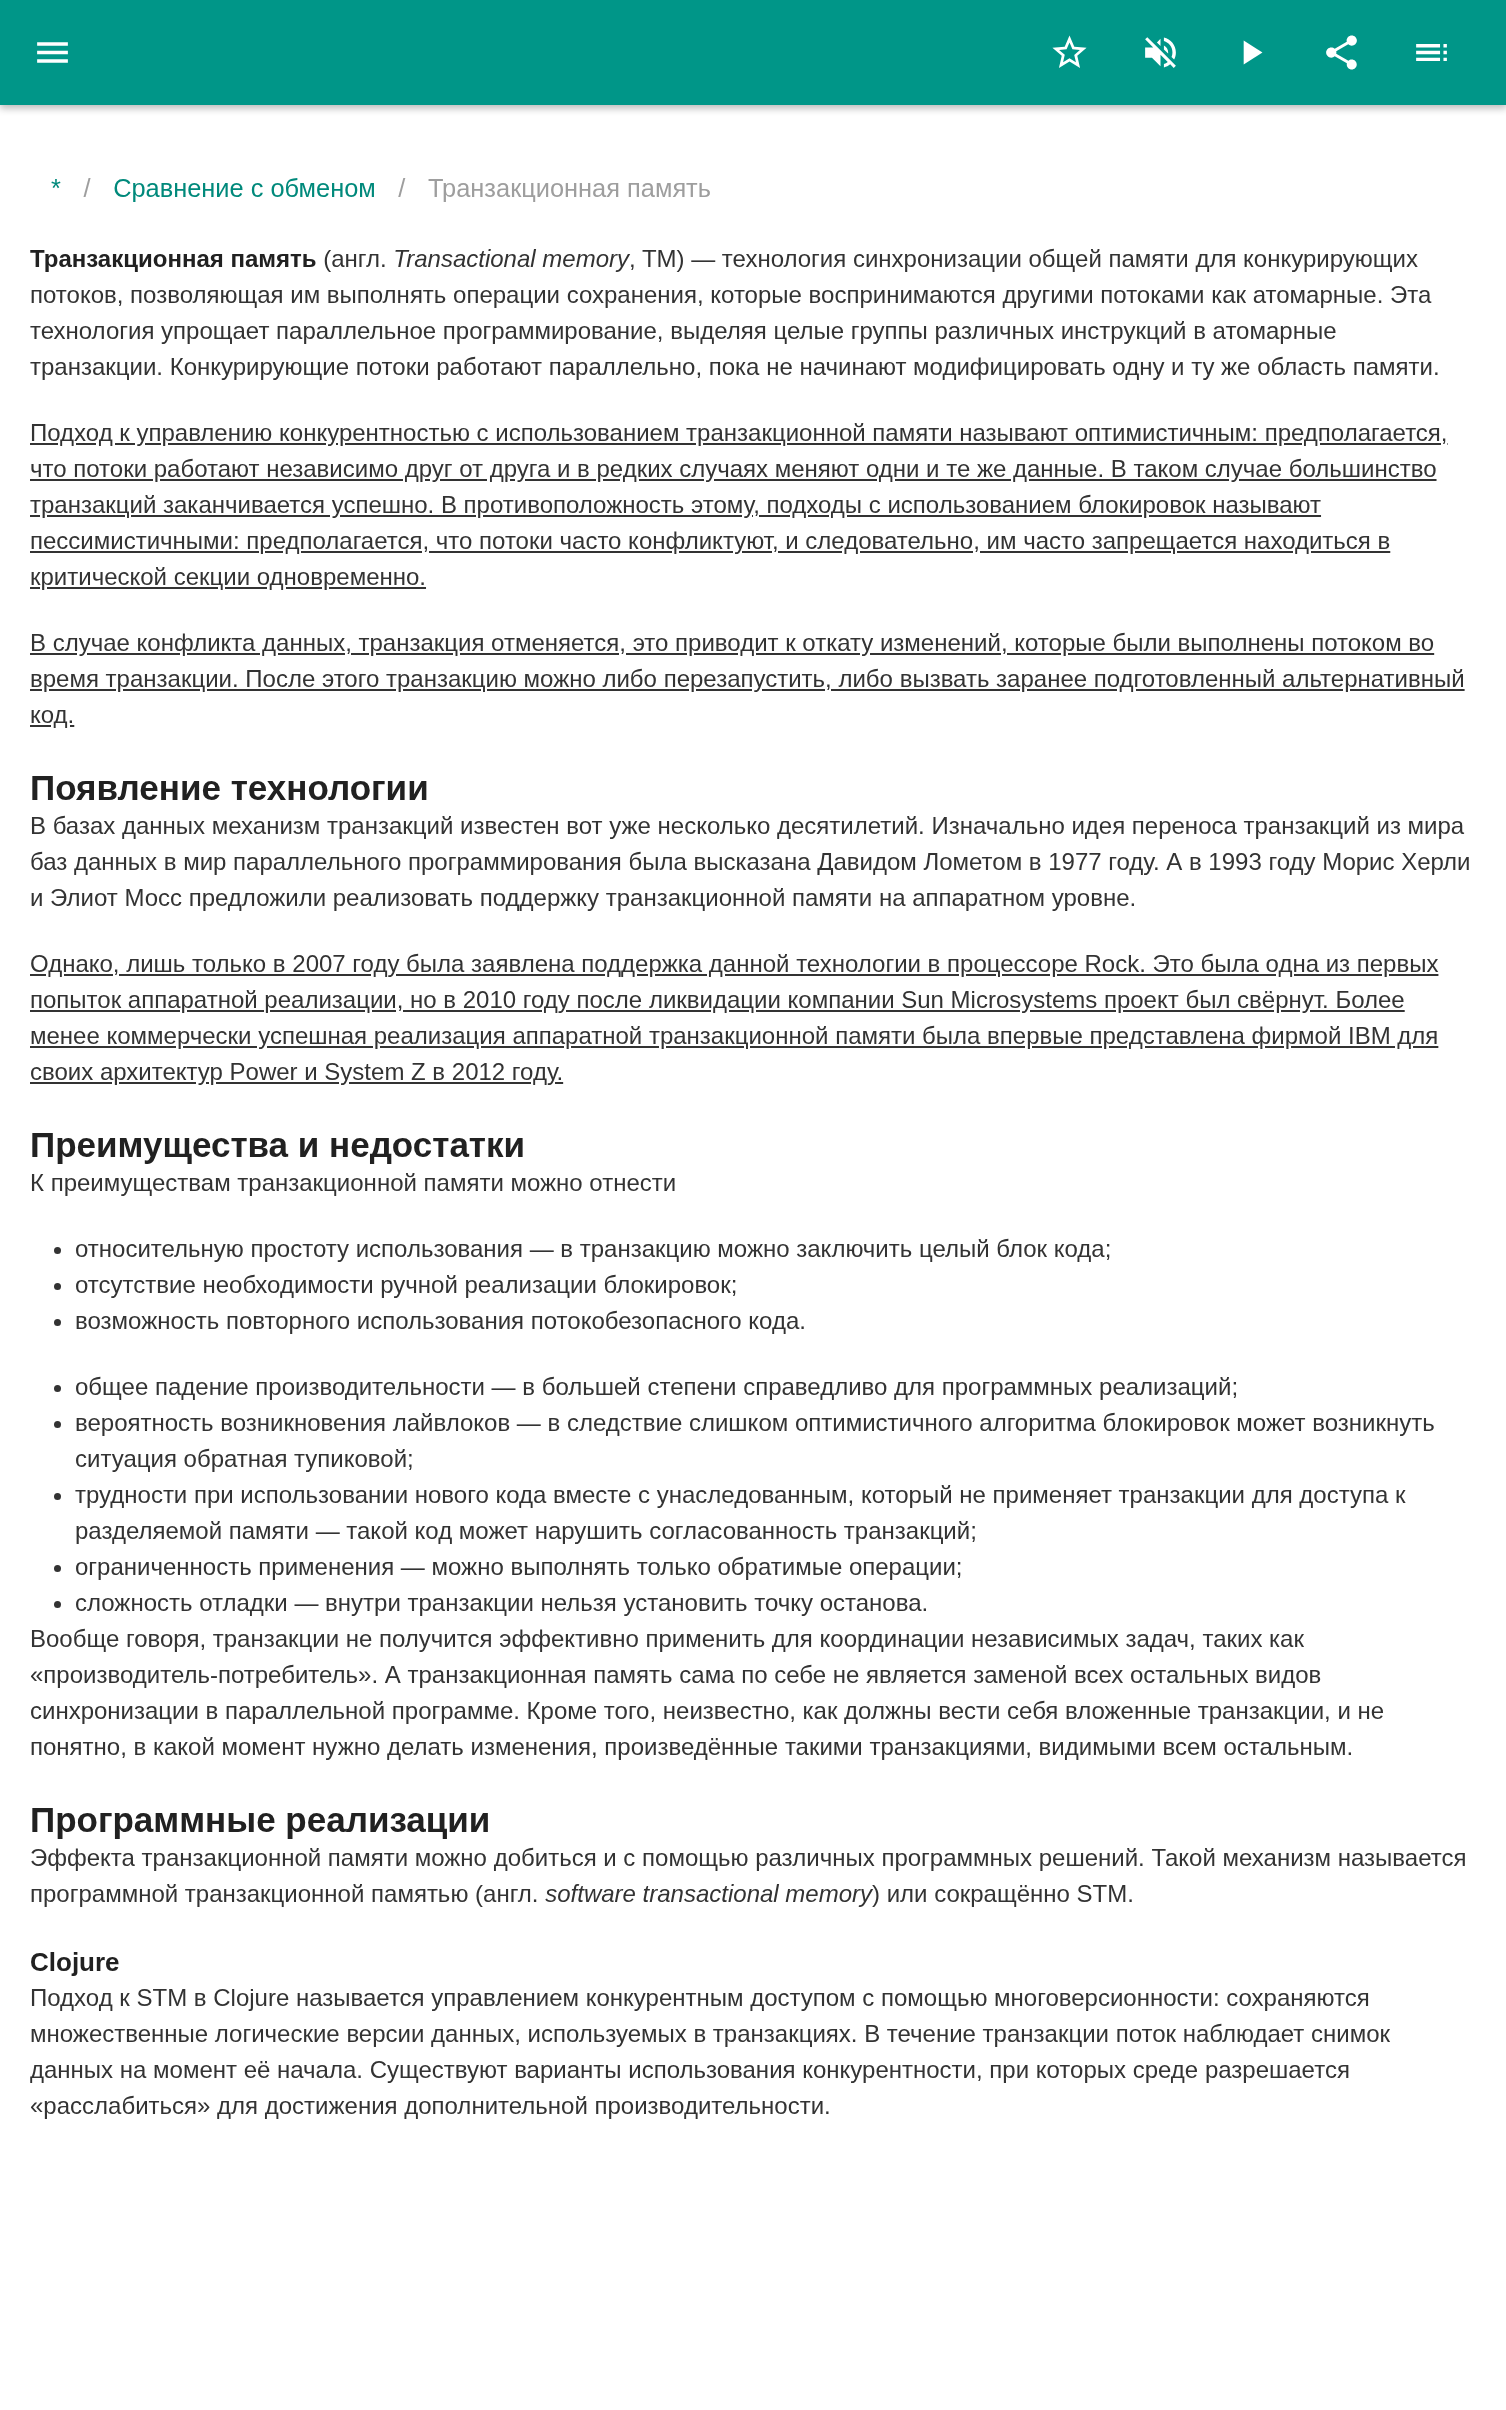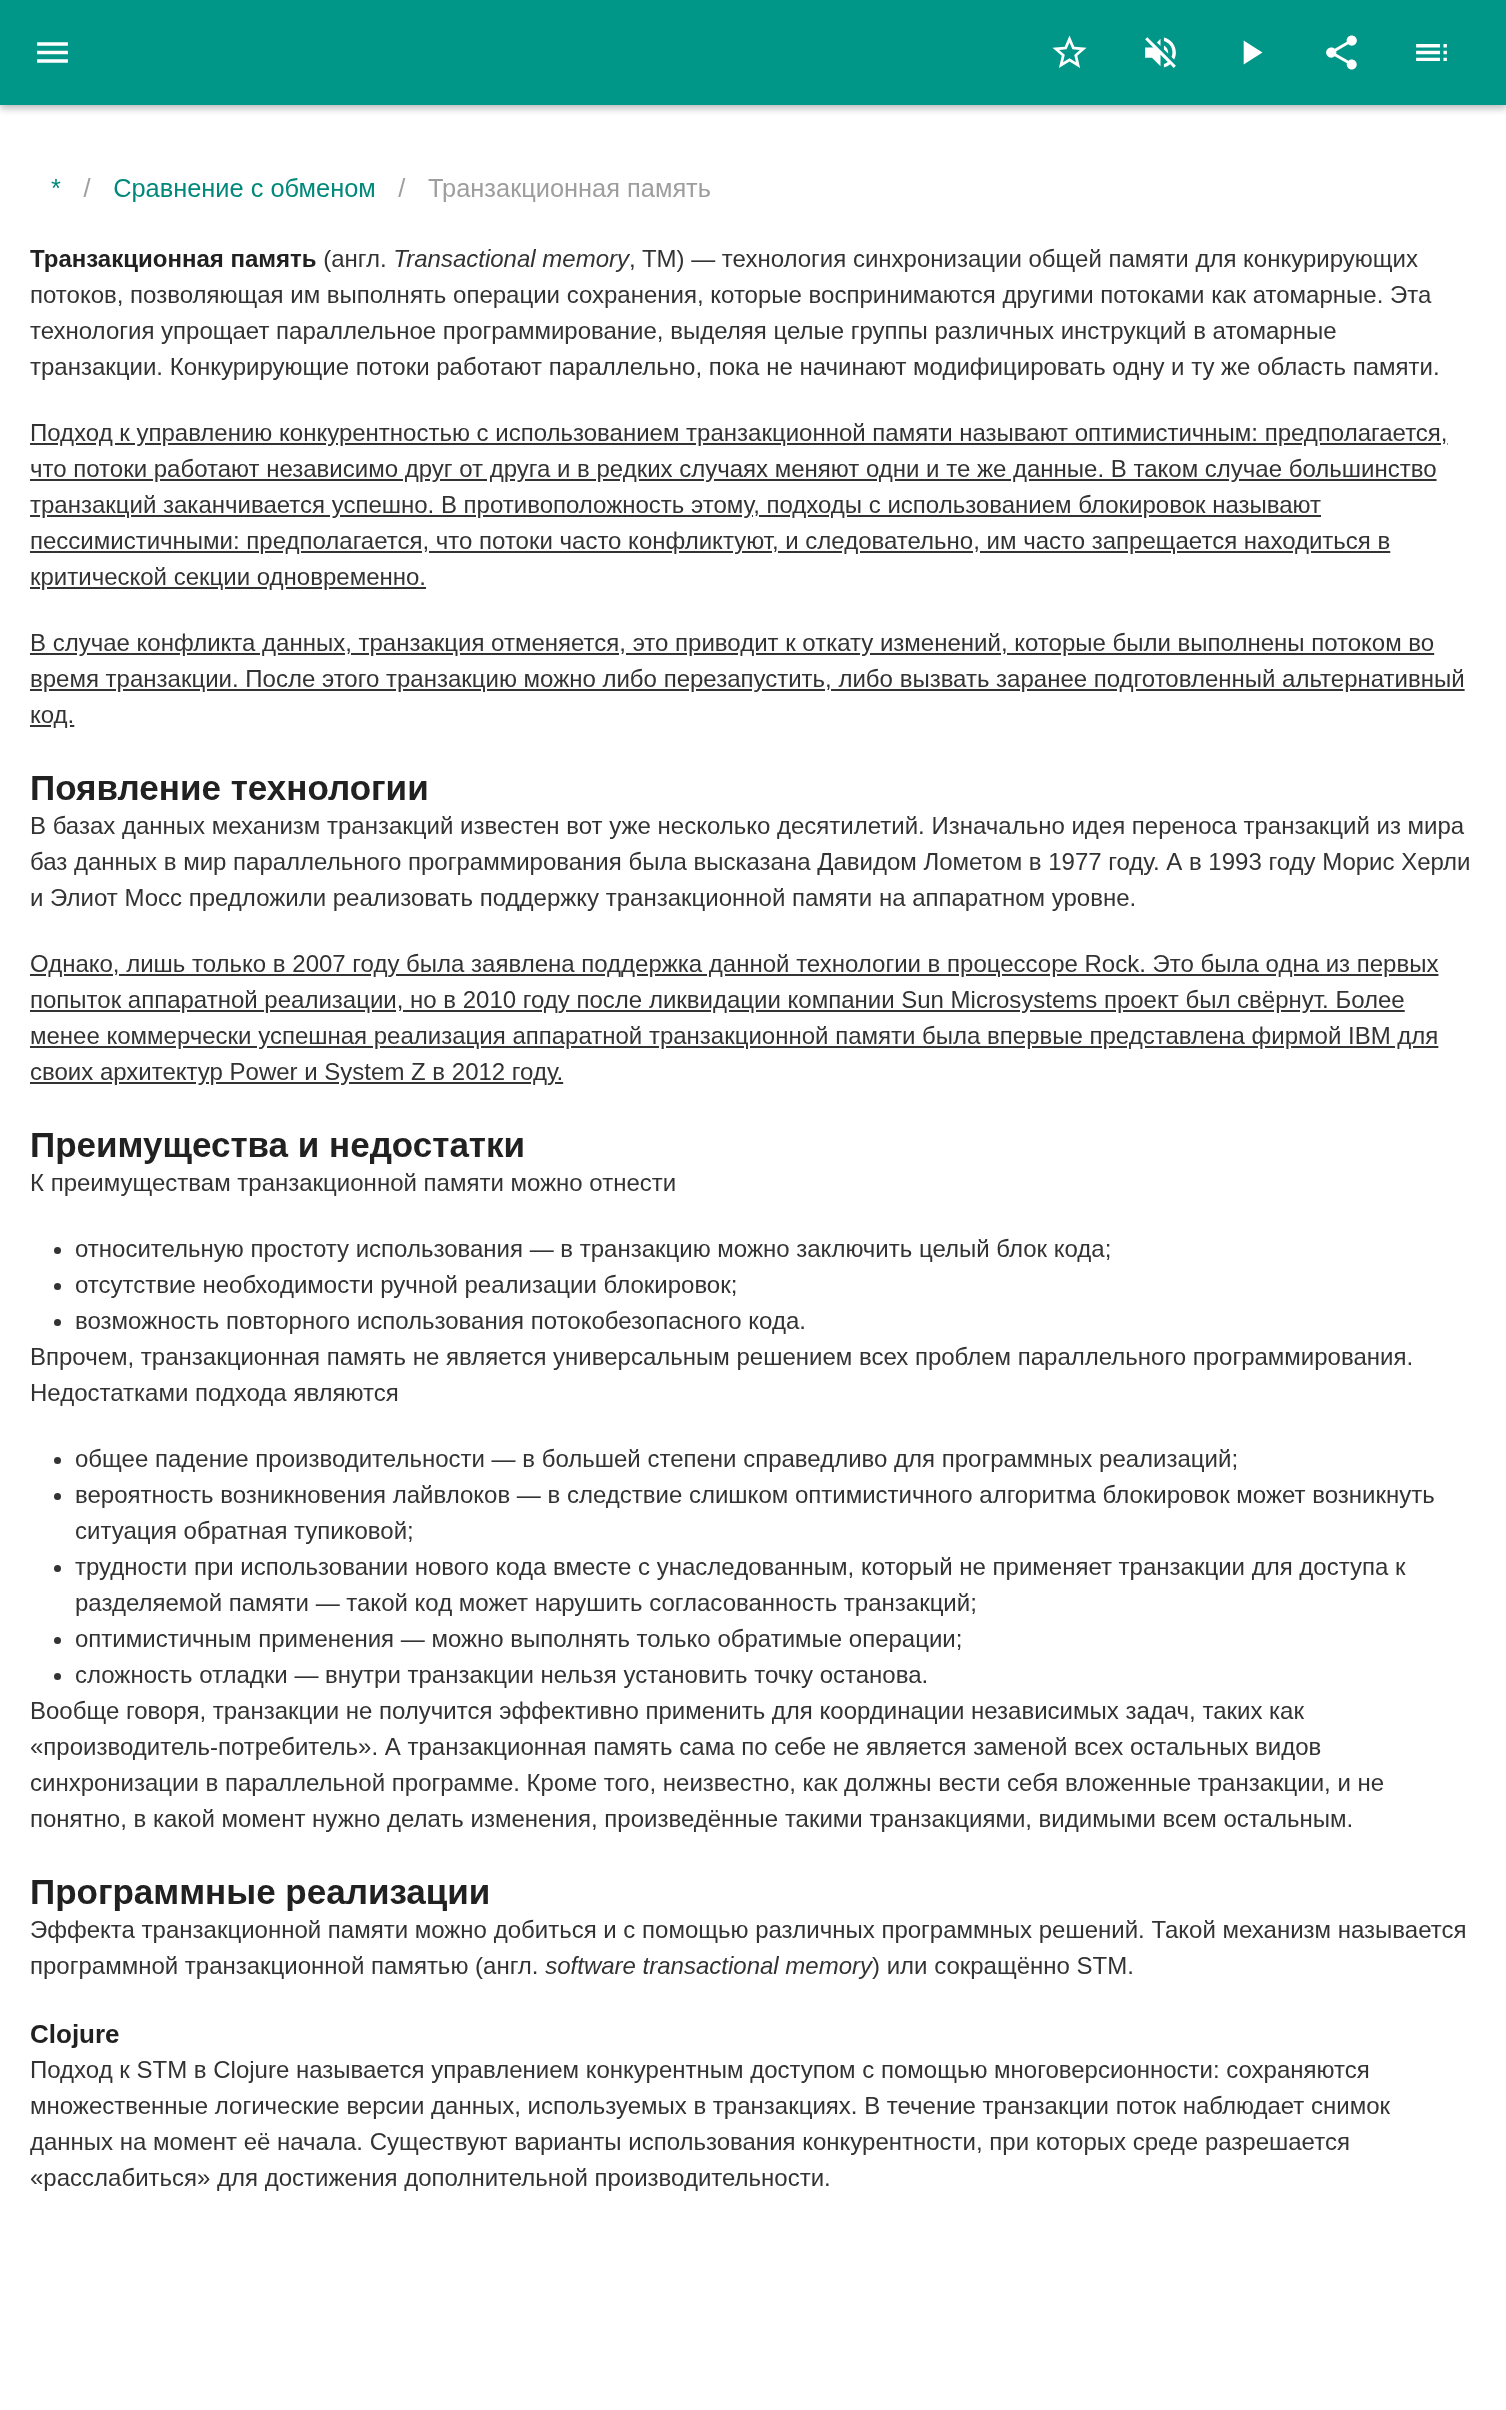--- a/index.html
+++ b/index.html
@@ -82,26 +82,25 @@
   <p style="margin-top:0">В базах данных механизм транзакций известен вот уже несколько десятилетий. Изначально идея переноса транзакций из мира баз данных в мир параллельного программирования была высказана Давидом Лометом в 1977 году. А в 1993 году Морис Херли и Элиот Мосс предложили реализовать поддержку транзакционной памяти на аппаратном уровне.</p>
   <p>Однако, лишь только в 2007 году была заявлена поддержка данной технологии в процессоре Rock. Это была одна из первых попыток аппаратной реализации, но в 2010 году после ликвидации компании Sun Microsystems проект был свёрнут. Более менее коммерчески успешная реализация аппаратной транзакционной памяти была впервые представлена фирмой IBM для своих архитектур Power и System Z в 2012 году.</p>
 
   <h2>Преимущества и недостатки</h2>
   <p style="margin-top:0">К преимуществам транзакционной памяти можно отнести</p>
   <ul>
     <li>относительную простоту использования — в транзакцию можно заключить целый блок кода;</li>
     <li>отсутствие необходимости ручной реализации блокировок;</li>
     <li>возможность повторного использования потокобезопасного кода.</li>
   </ul>
-  <p>Впрочем, транзакционная память не является универсальным решением всех проблем параллельного программирования. Недостатками подхода являются</p>
   <ul>
     <li>общее падение производительности — в большей степени справедливо для программных реализаций;</li>
     <li>вероятность возникновения лайвлоков — в следствие слишком оптимистичного алгоритма блокировок может возникнуть ситуация обратная тупиковой;</li>
     <li>трудности при использовании нового кода вместе с унаследованным, который не применяет транзакции для доступа к разделяемой памяти — такой код может нарушить согласованность транзакций;</li>
-    <li>оптимистичным применения — можно выполнять только обратимые операции;</li>
+    <li>ограниченность применения — можно выполнять только обратимые операции;</li>
     <li>сложность отладки — внутри транзакции нельзя установить точку останова.</li>
   </ul>
   <p>Вообще говоря, транзакции не получится эффективно применить для координации независимых задач, таких как «производитель-потребитель». А транзакционная память сама по себе не является заменой всех остальных видов синхронизации в параллельной программе. Кроме того, неизвестно, как должны вести себя вложенные транзакции, и не понятно, в какой момент нужно делать изменения, произведённые такими транзакциями, видимыми всем остальным.</p>
 
   <h2>Программные реализации</h2>
   <p style="margin-top:0"><span>Эффекта транзакционной памяти можно добиться и с помощью различных программных решений. Такой механизм называется программной транзакционной памятью (англ. </span><i>software transactional memory</i><span>) или сокращённо STM.</span></p>
 
   <h3>Clojure</h3>
   <p>Подход к STM в Clojure называется управлением конкурентным доступом с помощью многоверсионности: сохраняются множественные логические версии данных, используемых в транзакциях. В течение транзакции поток наблюдает снимок данных на момент её начала. Существуют варианты использования конкурентности, при которых среде разрешается «расслабиться» для достижения дополнительной производительности.</p>
 

